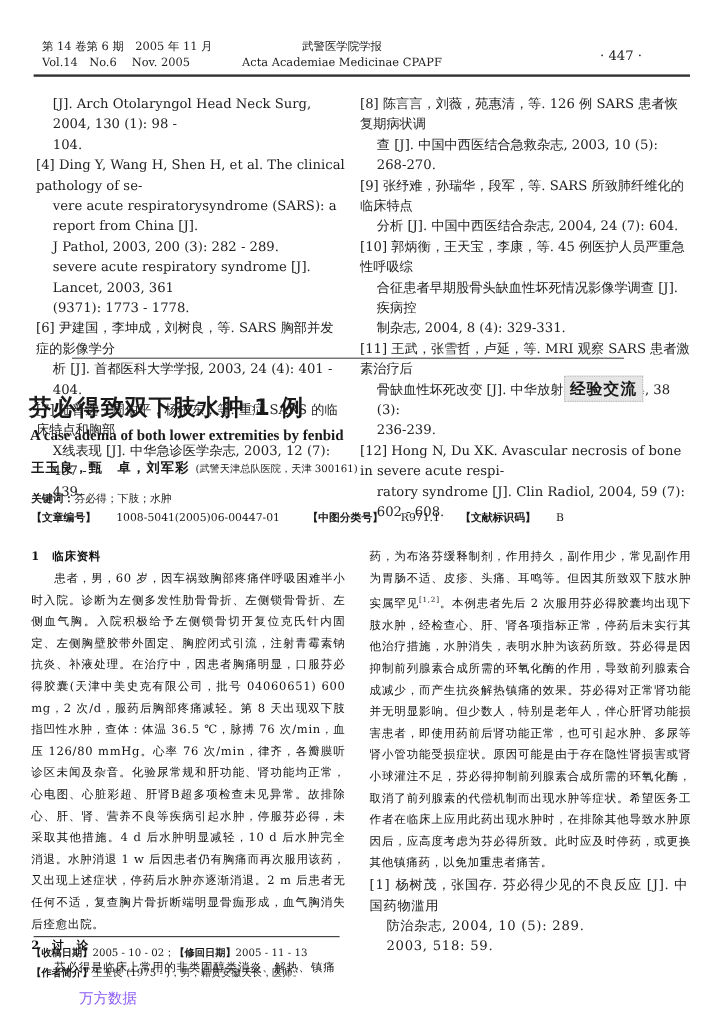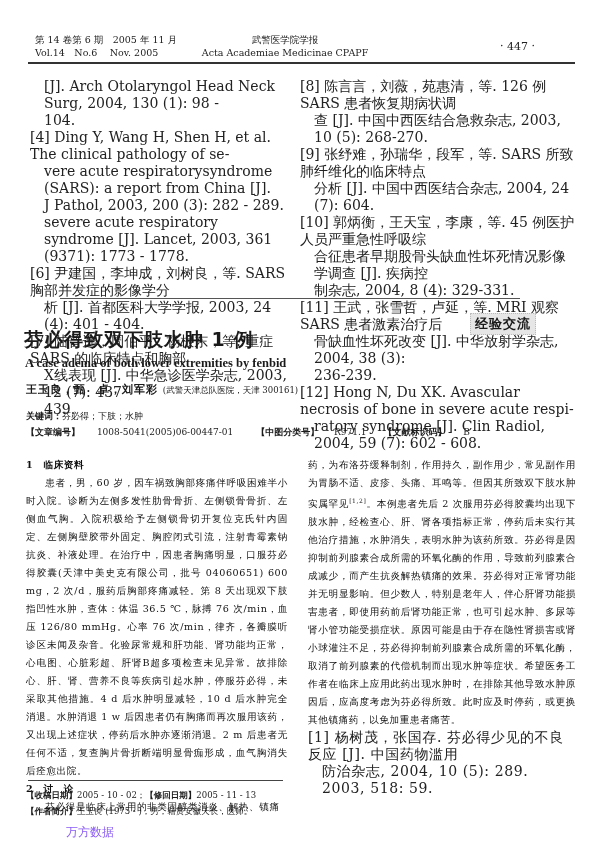--- a/index.html
+++ b/index.html
@@ -1,21 +1,21 @@
 <!DOCTYPE html>
 <html><head>
 <meta charset="utf-8">
 <style>
   html, body { margin:0; padding:0; background:#ffffff; }
   body { width:600px; height:850px; position:relative; overflow:hidden;
          font-family:"DejaVu Serif", serif; color:#1a1a1a; }
   .abs { position:absolute; }
   .hdr { font-size:9.5px; line-height:13px; color:#222; }
   .rule { position:absolute; height:1.5px; background:#333; }
-  .ref { font-size:14px; line-height:17px; color:#222; }
+  .ref { font-size:11px; line-height:17px; color:#222; }
   .ref .num { display:inline-block; }
   .ref .line2 { padding-left:14px; }
   .col { font-size:9.6px; line-height:18px; letter-spacing:0.6px; color:#111; }
   .col p { margin:0; text-indent:2em; text-align:justify; }
   .sec { font-weight:bold; font-size:9.6px; margin:0; }
   .badge { background:#e6e6e6; border:1px dotted #bbb; font-weight:bold;
            font-family:"DejaVu Sans", sans-serif; font-size:13px; padding:1px 4px; letter-spacing:1px;text-align:center; }
   .title-cn { font-family:"DejaVu Sans", sans-serif; font-weight:bold; font-size:19px; letter-spacing:1px; }
   .title-en { font-family:"Liberation Serif", serif; font-weight:bold; font-size:12.5px; }
   .meta { font-size:9px; line-height:16px; }

